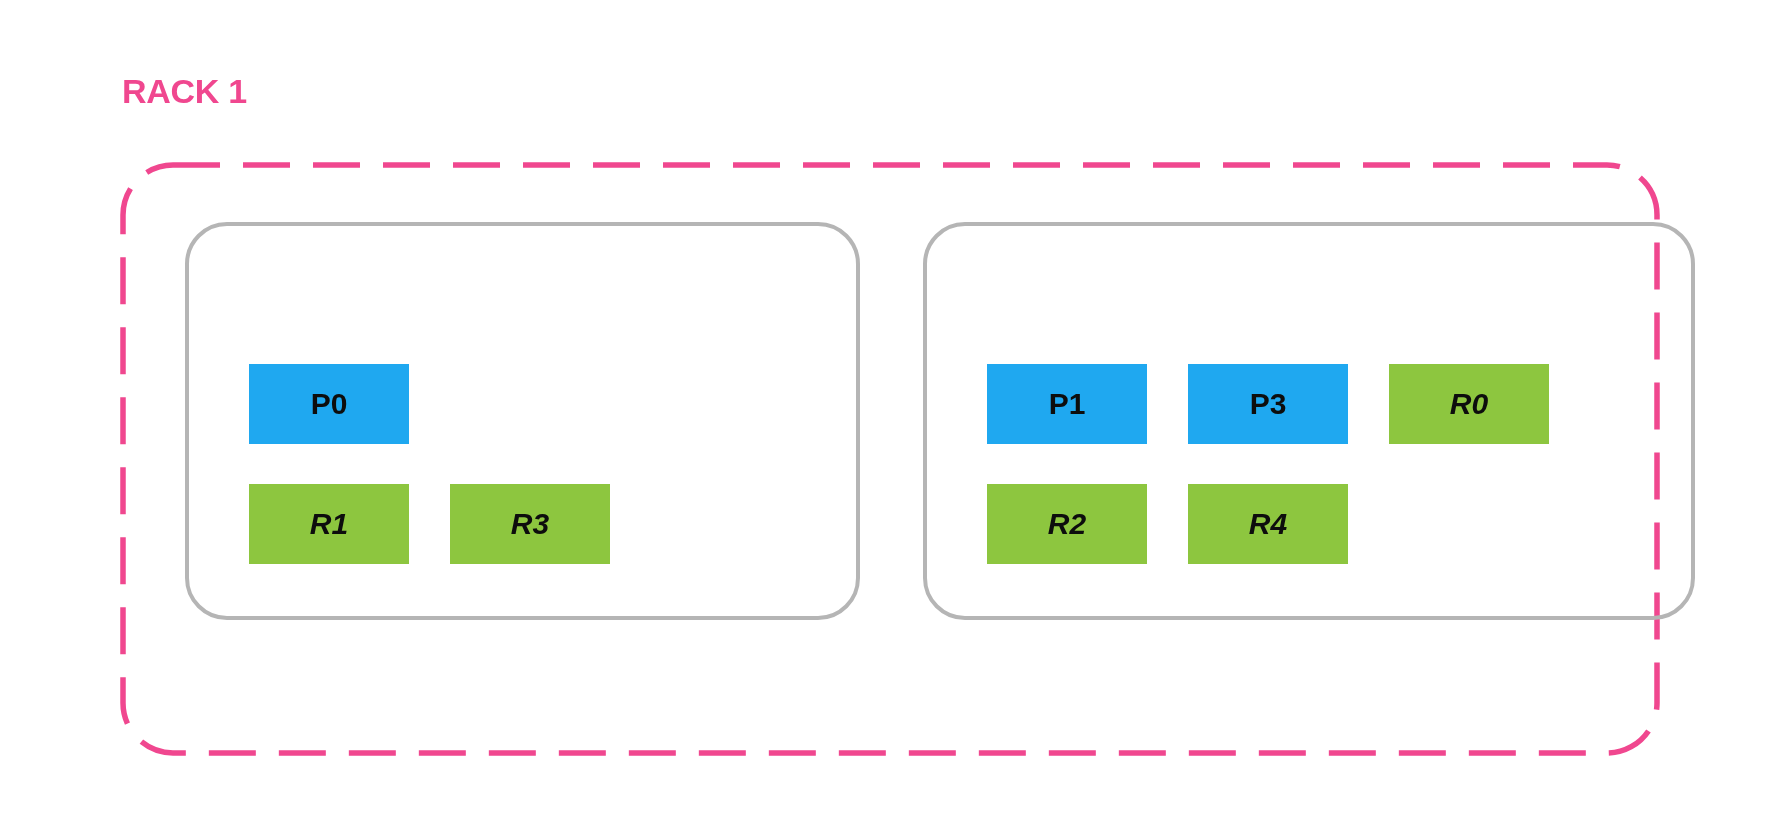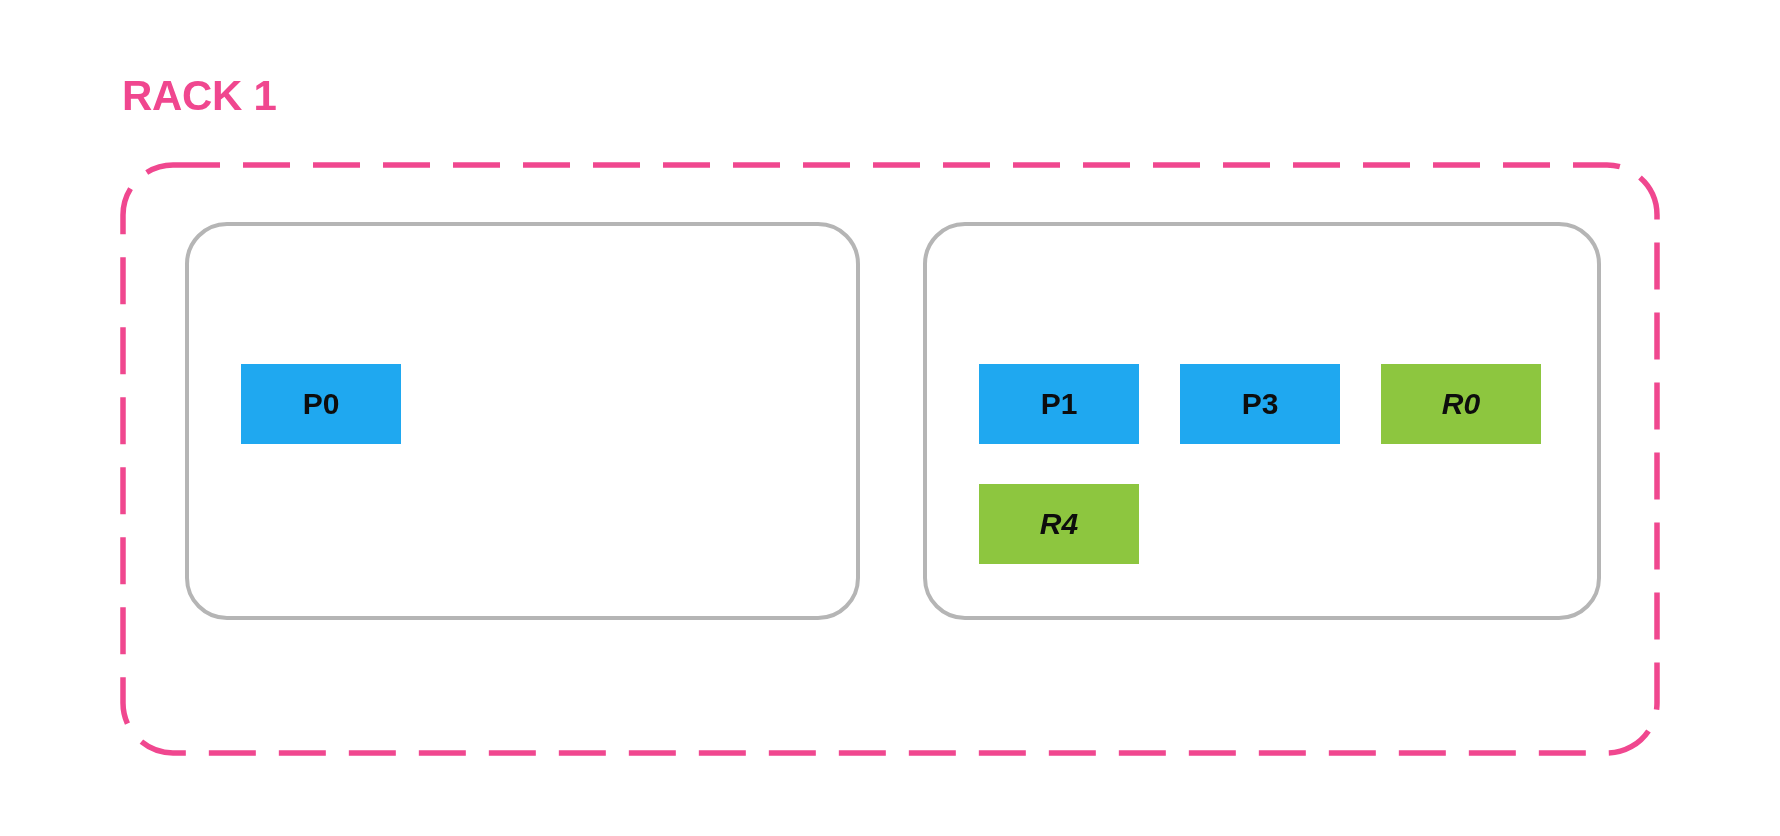--- a/index.html
+++ b/index.html
@@ -11,21 +11,21 @@
     height: 836px;
     background: var(--bg, #ffffff);
     font-family: "Liberation Sans", "DejaVu Sans", sans-serif;
     position: relative;
     overflow: hidden;
   }
   .rack-label {
     position: absolute;
     left: 122px;
     top: 72px;
-    font-size: 42px;
+    font-size: 34px;
     font-weight: 700;
     letter-spacing: -0.3px;
     color: var(--accent, #f0478f);
   }
   .rack-border-svg {
     position: absolute;
     left: 120px;
     top: 162px;
     width: 1540px;
     height: 594px;
@@ -36,24 +36,25 @@
     height: 398px;
     box-sizing: border-box;
     border: 4px solid var(--host-border, #b5b5b5);
     border-radius: 42px;
     padding: 138px 0 0 52px;
     display: flex;
     flex-direction: column;
     gap: 40px;
   }
   .host-0 { left: 185px; width: 675px; }
-  .host-1 { left: 923px; width: 678px; }
+  .host-1 { left: 923px; width: 772px; }
   .row {
     display: flex;
     gap: 41px;
+    margin-left: 8px;
   }
   .block {
     width: 160px;
     height: 80px;
     display: flex;
     align-items: center;
     justify-content: center;
     font-size: 30px;
     font-weight: 700;
     color: var(--block-text, #0d0d0d);
@@ -70,32 +71,43 @@
   <rect x="3" y="3" width="1534" height="588" rx="50" ry="50" fill="none" stroke="var(--accent, #f0478f)" stroke-width="5.5" stroke-dasharray="47 23"></rect>
 </svg>
 
 <div id="rack-body">
     <div class="host host-0">
       <div class="row">
         <div class="block primary">
           <span>P0</span>
         </div>
       </div>
+      <div class="row">
+        <div class="block replica">
+          <span>R1</span>
+        </div>
+        <div class="block replica">
+          <span>R3</span>
+        </div>
+      </div>
     </div>
     <div class="host host-1">
       <div class="row">
         <div class="block primary">
           <span>P1</span>
         </div>
         <div class="block primary">
           <span>P3</span>
         </div>
         <div class="block replica">
           <span>R0</span>
         </div>
       </div>
       <div class="row">
         <div class="block replica">
+          <span>R2</span>
+        </div>
+        <div class="block replica">
           <span>R4</span>
         </div>
       </div>
     </div>
   </div>
 
 </body></html>

